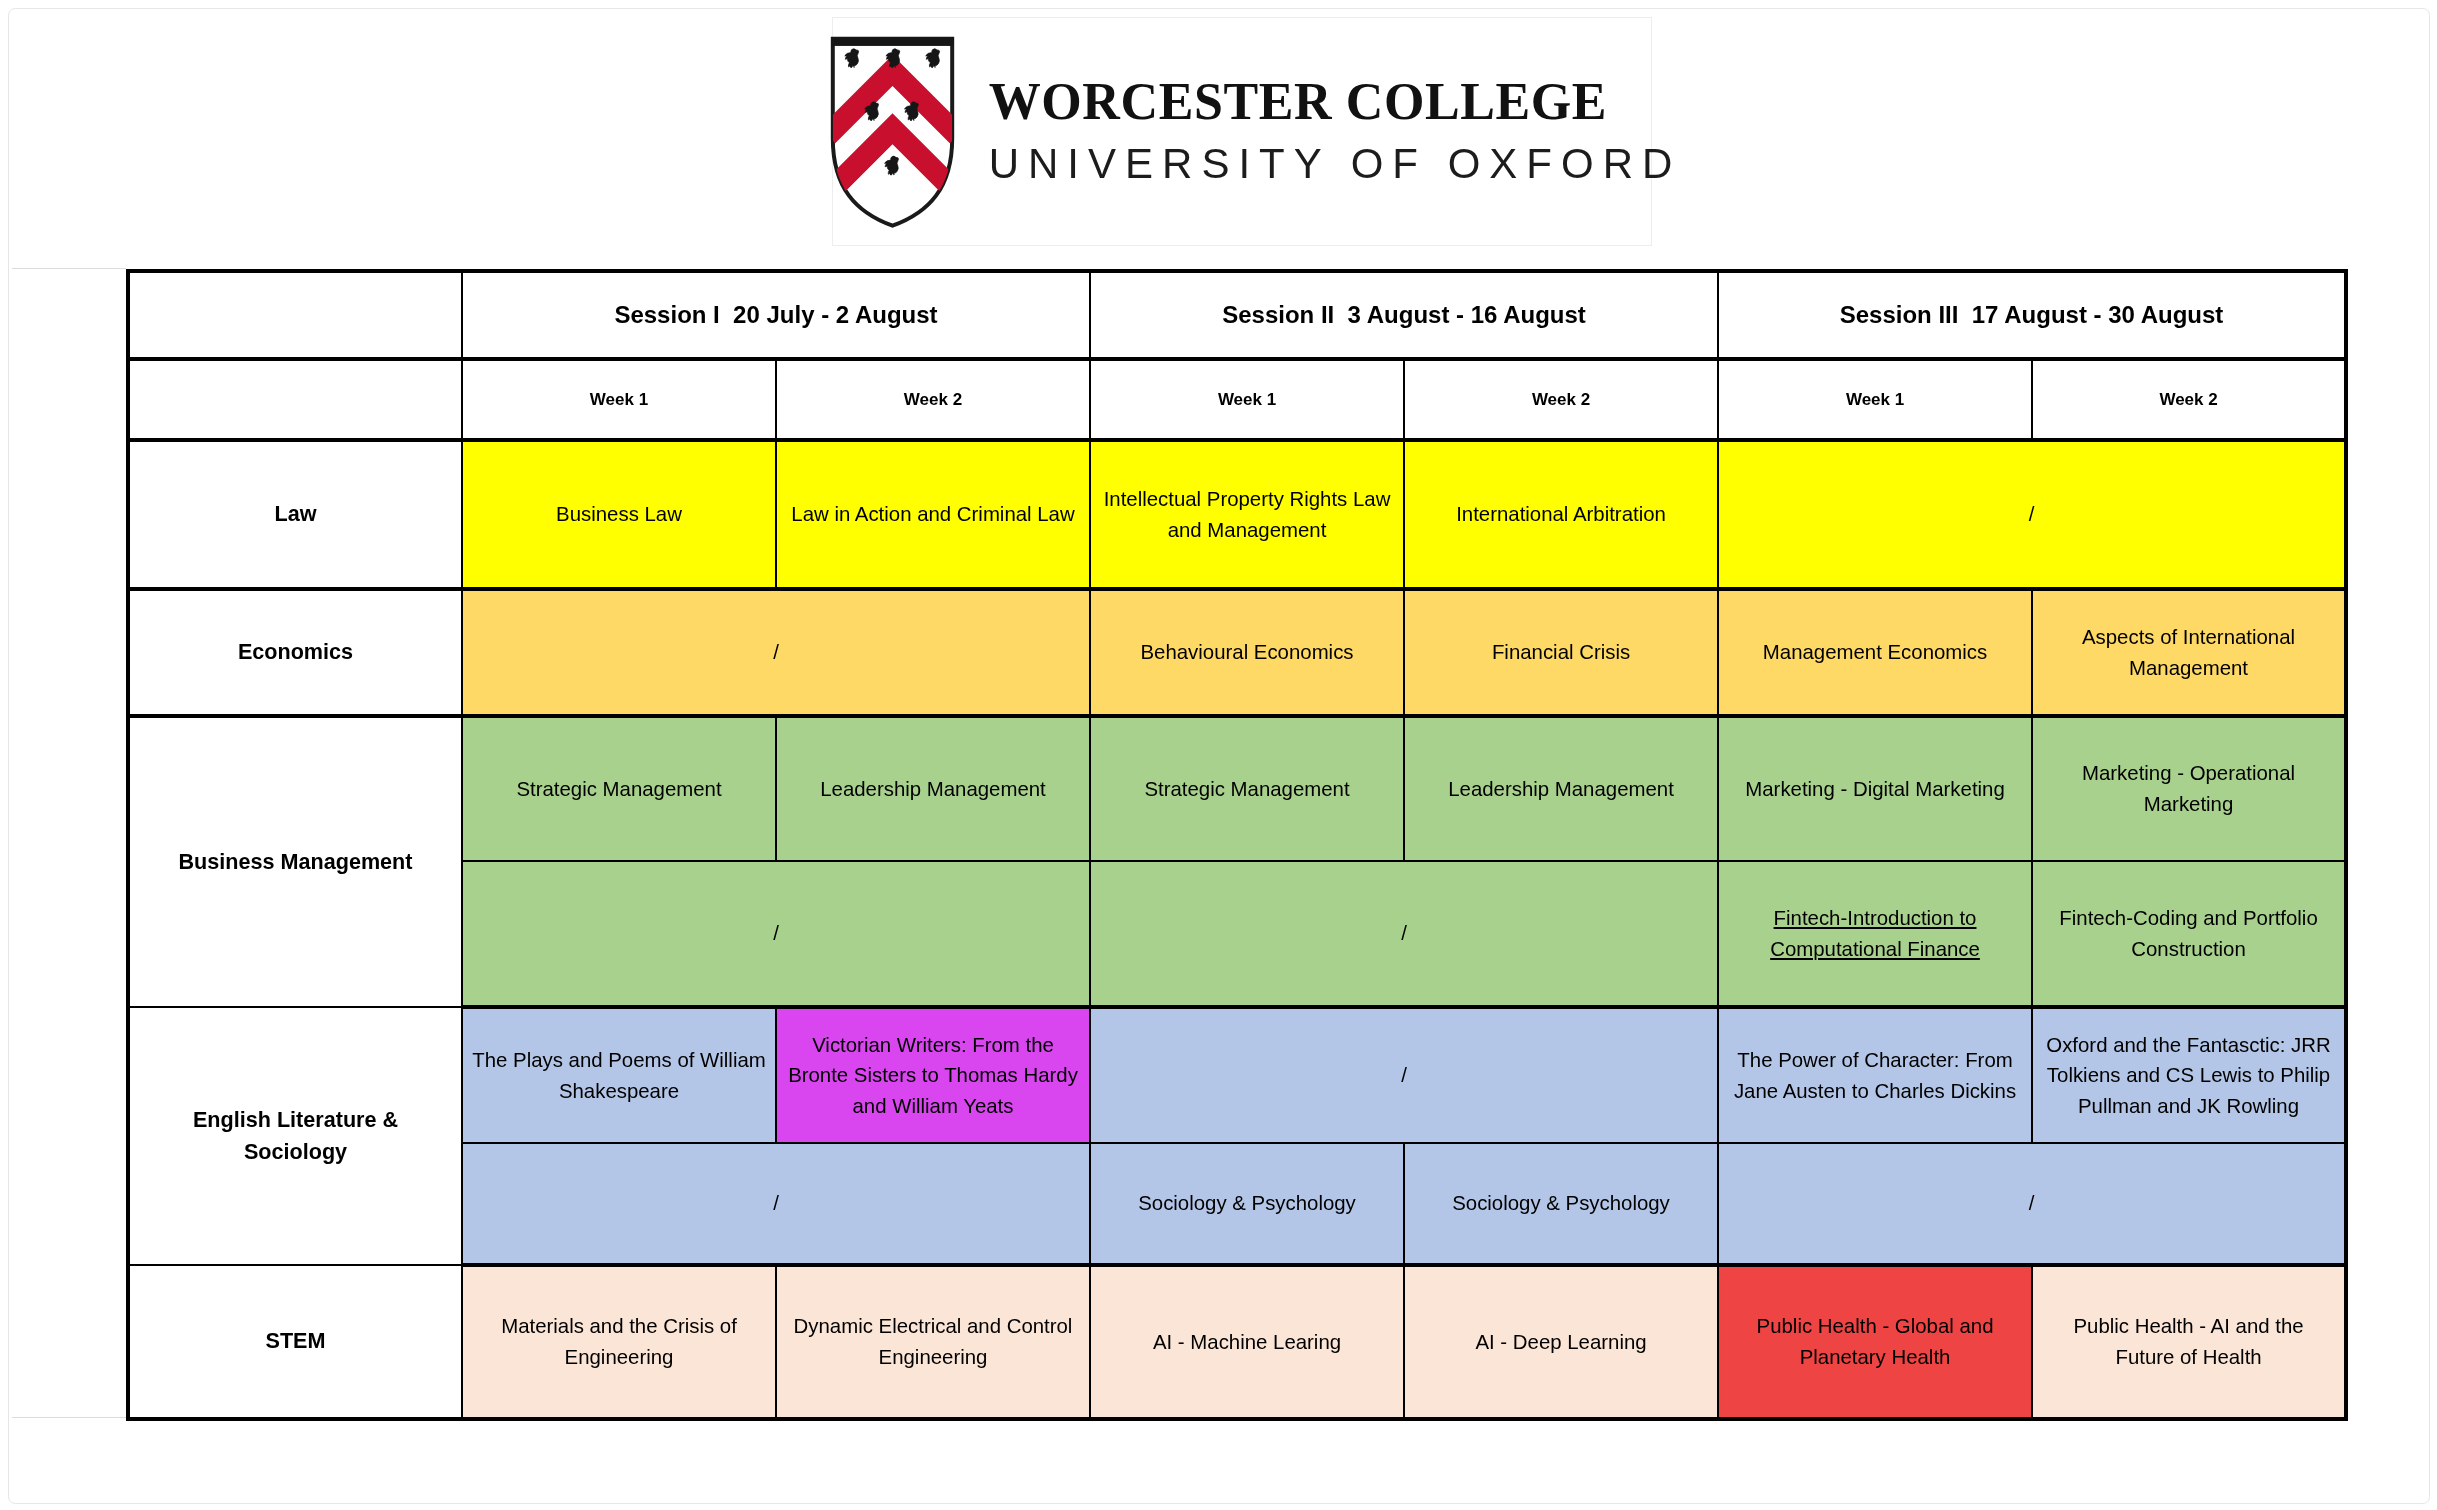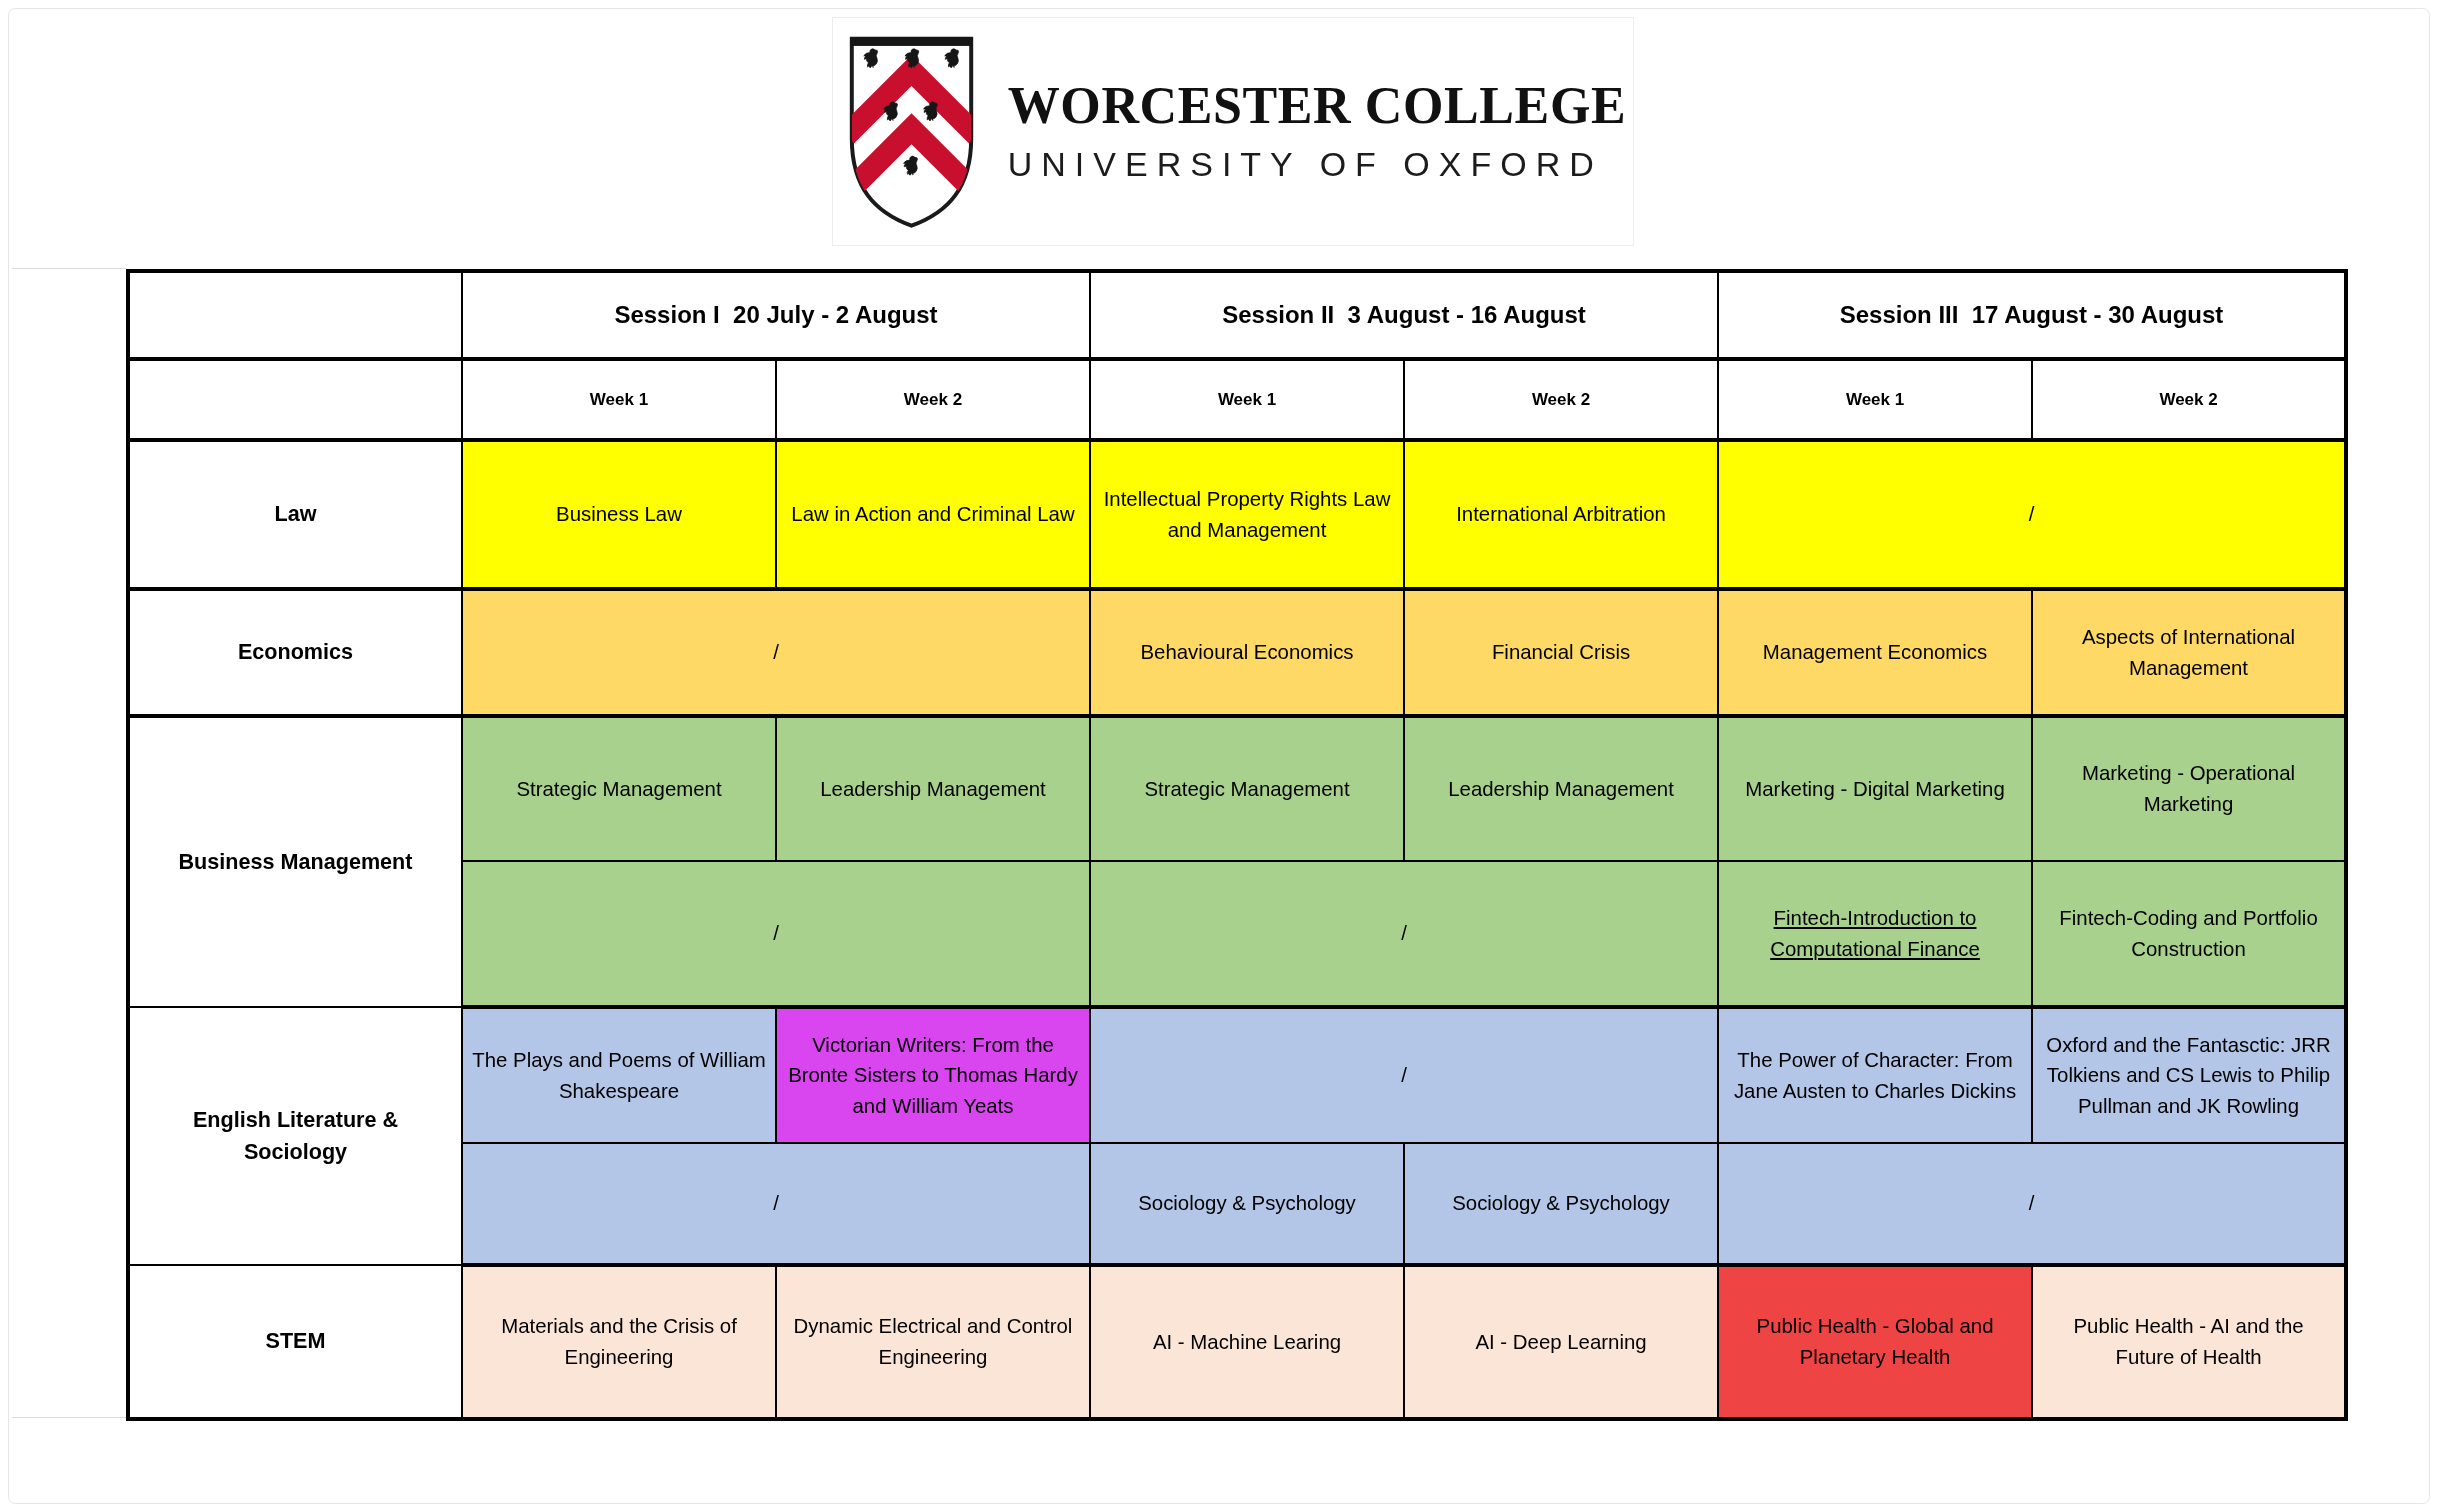--- a/index.html
+++ b/index.html
@@ -13,32 +13,32 @@
   }
   .page-frame{
     position:absolute;left:8.4px;top:8.4px;right:8.4px;bottom:7.2px;
     border:1.8px solid #e6e6e6;border-radius:7.2px;
     pointer-events:none;
   }
   
   .logo-box{
     position:absolute;left:832px;top:17px;width:800px;height:227px;
     border:1.2px solid #ededed;background:#fff;
-    display:flex;align-items:center;justify-content:center;gap:25px;
+    display:flex;align-items:center;justify-content:center;gap:25px;padding-left:18px;
   }
   .shield{width:143px;height:199px;flex:0 0 auto;}
   .logo-text{display:flex;flex-direction:column;align-items:flex-start;}
   .college-name{
     font-family:"Liberation Serif",serif;font-weight:700;
     font-size:52px;letter-spacing:0.6px;color:#111;line-height:1.05;
     white-space:nowrap;
   }
   .university-name{
     font-family:"Liberation Sans",sans-serif;font-weight:400;
-    font-size:34px;letter-spacing:9px;color:#1c1c1c;margin-top:10.8px;
+    font-size:42px;letter-spacing:9px;color:#1c1c1c;margin-top:10.8px;
     white-space:nowrap;
   }
   
   .gridline{position:absolute;background:#dcdcdc;height:1.2px;}
   .gridline.top{left:12px;top:268px;width:114px;}
   .gridline.bottom{left:12px;top:1417px;width:114px;}
   
   table.schedule{
     position:absolute;left:126px;top:269px;
     width:2219px;

